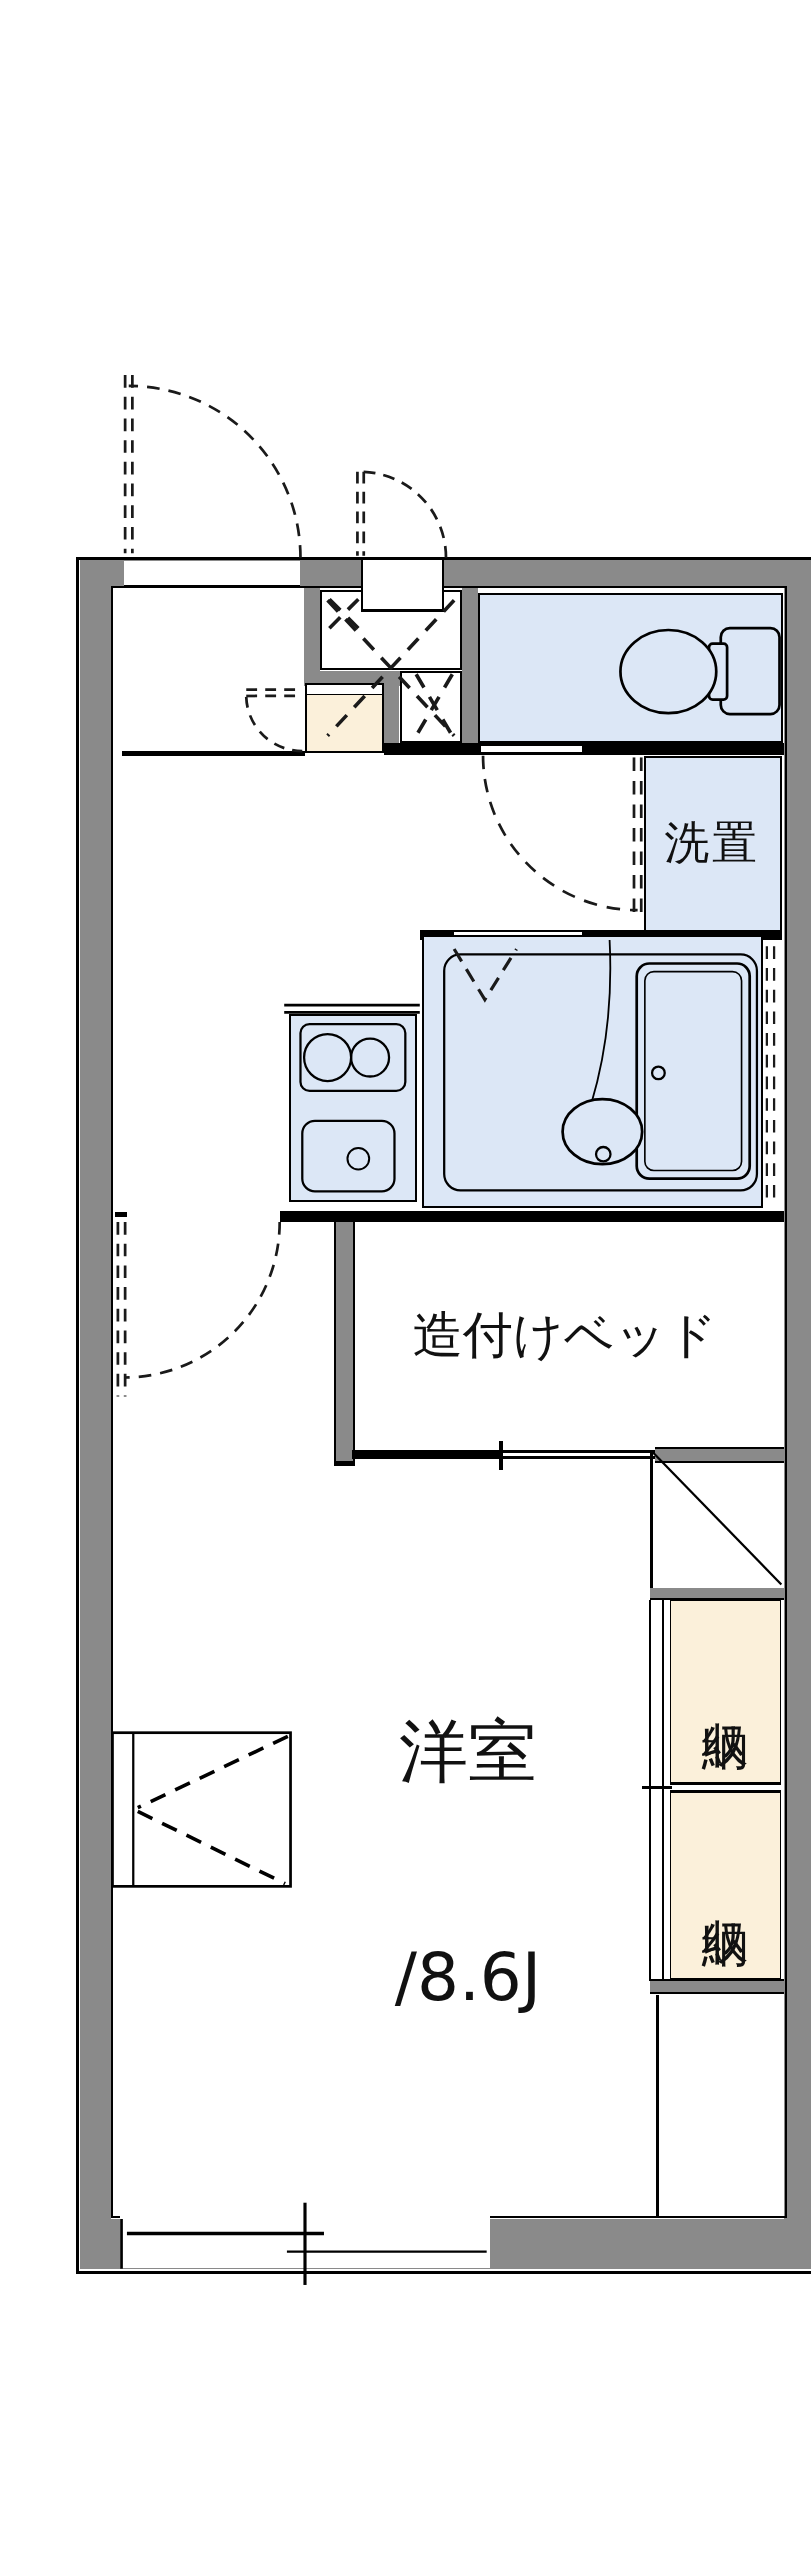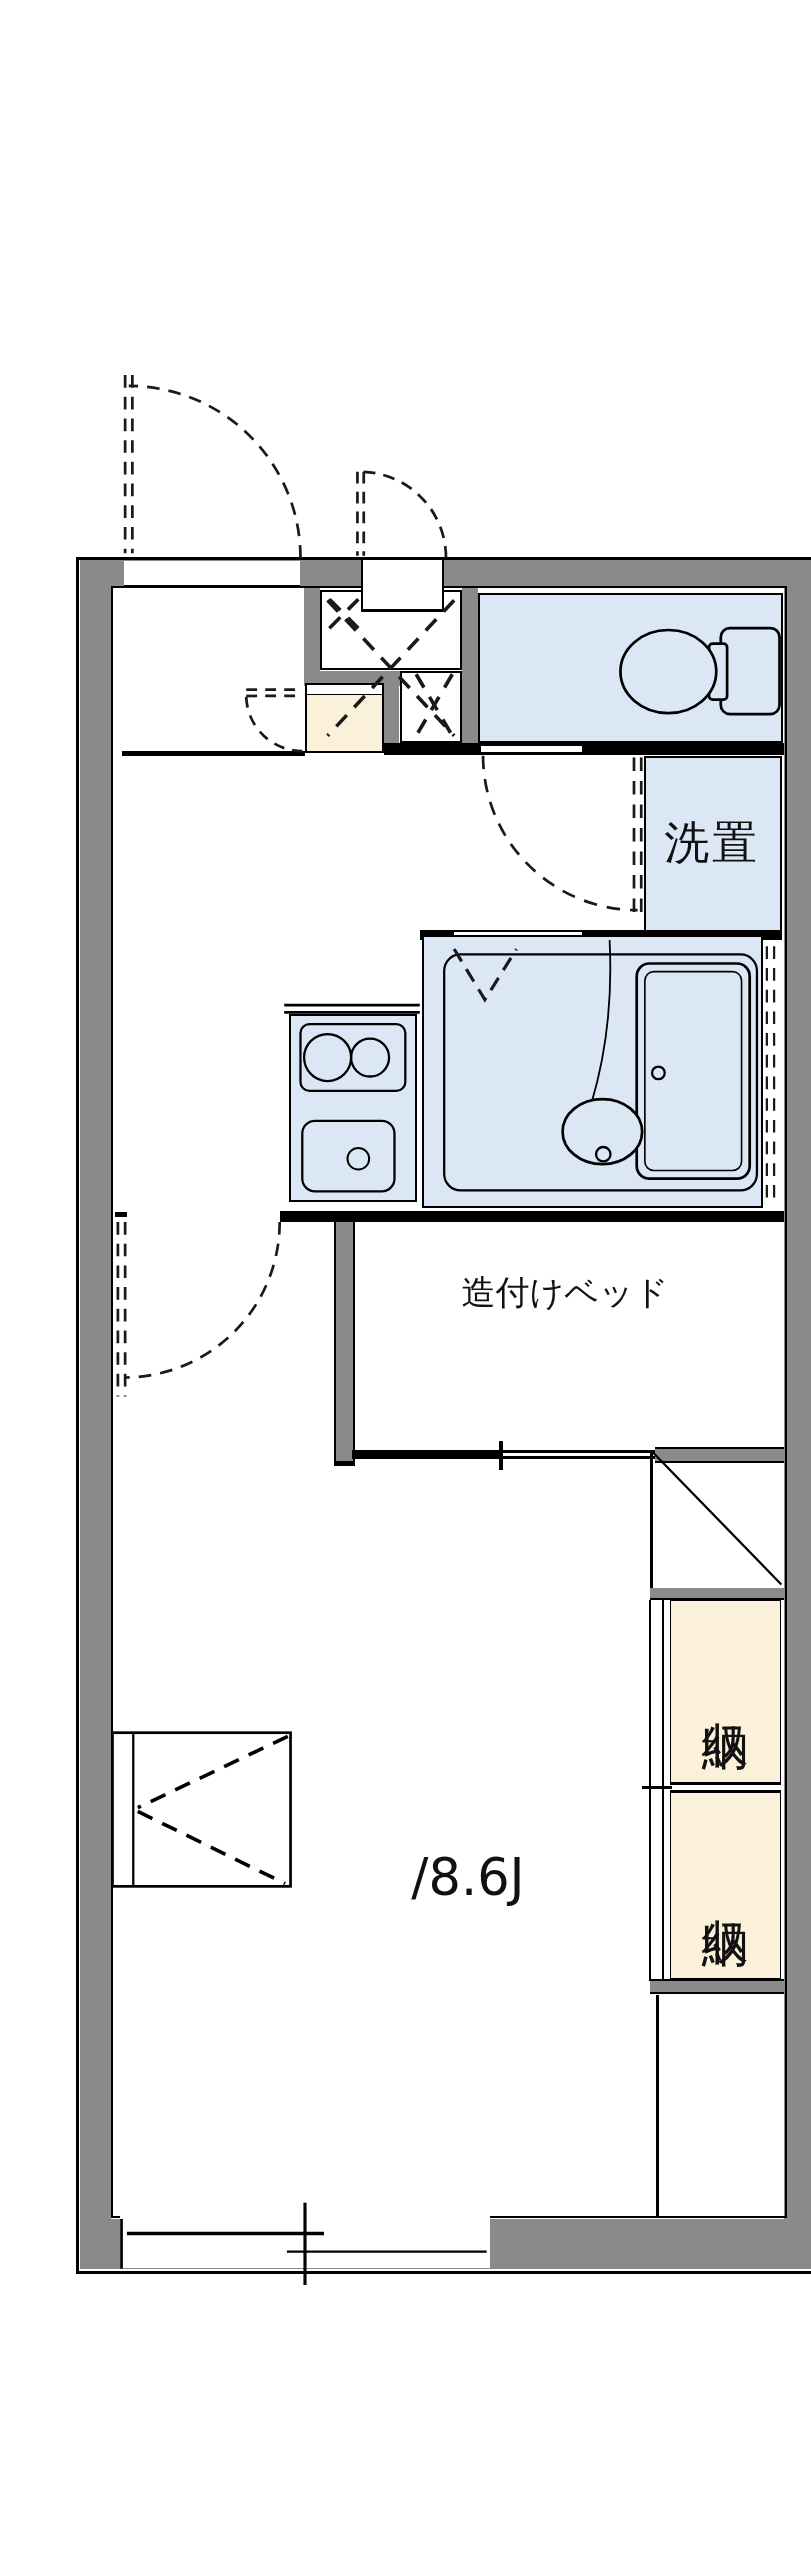--- a/index.html
+++ b/index.html
@@ -168,23 +168,24 @@
     <g stroke="#000" fill="none">
       <line x1="90" y1="2455" x2="90" y2="2510" stroke-width="3"></line>
       <line x1="96" y1="2471" x2="314" y2="2471" stroke-width="4"></line>
       <line x1="273" y1="2491" x2="494" y2="2491" stroke-width="2.5"></line>
       <line x1="293" y1="2437" x2="293" y2="2528" stroke-width="3.5"></line>
     </g>
   </svg>
 
   <div class="lbl" style="left:672px;top:843px;font-size:45px;letter-spacing:2.7px;">洗置</div>
 
-  <div class="lbl" style="left:525px;top:1293px;font-size:34px;font-family:Liberation Serif, serif;">
+  <div class="lbl" style="left:525px;top:1335px;font-size:50px;font-family:Liberation Serif, serif;">
     <div>造付けベッド</div>
   </div>
 
-  <div class="lbl" style="left:428px;top:1878px;font-size:51px;">/8.6J</div>
+  <div class="lbl" style="left:428px;top:1751px;font-size:69px;">洋室</div>
+  <div class="lbl" style="left:428px;top:1978px;font-size:66px;">/8.6J</div>
 
   <div class="lbl vert" style="left:685px;top:1688px;font-size:47px;">収納</div>
   <div class="lbl vert" style="left:685px;top:1885px;font-size:47px;">収納</div>
 
 </div>
 
 
 </body></html>

